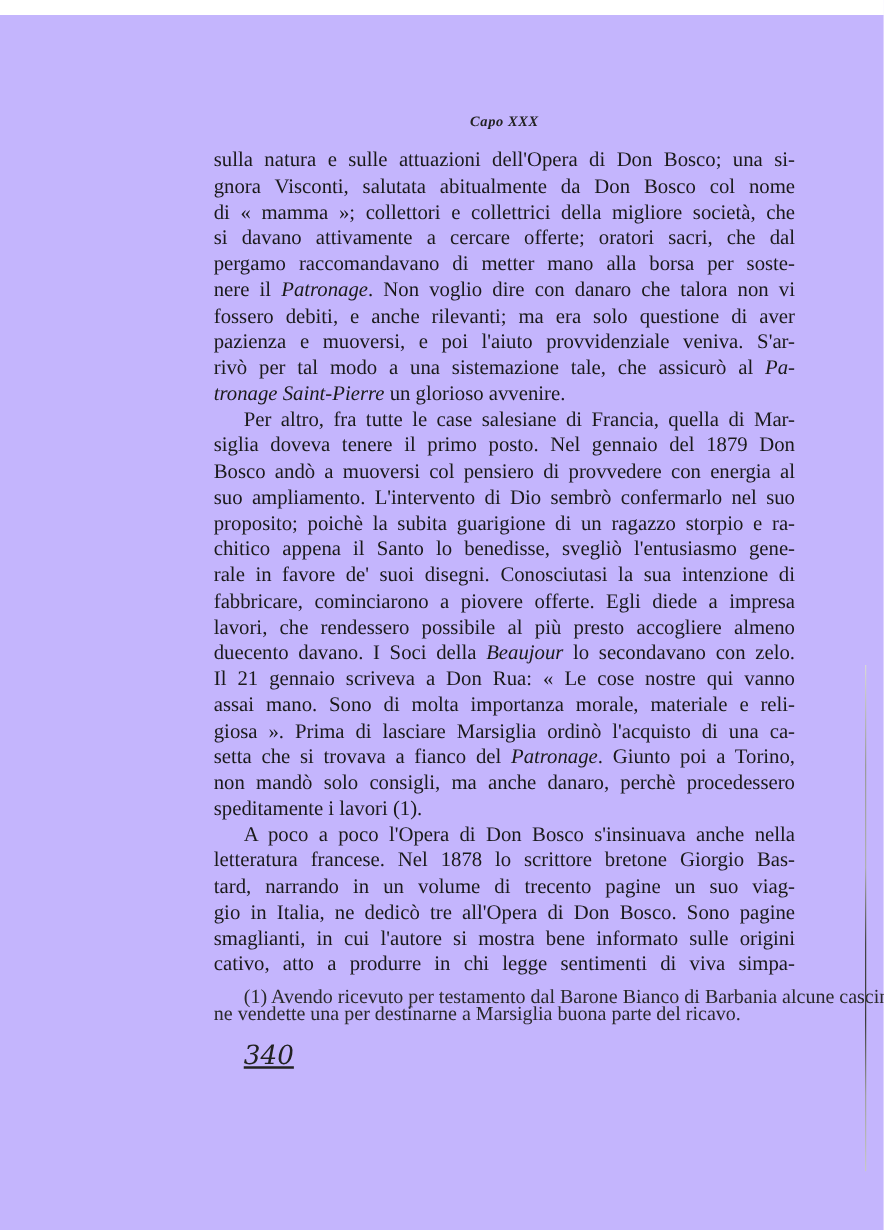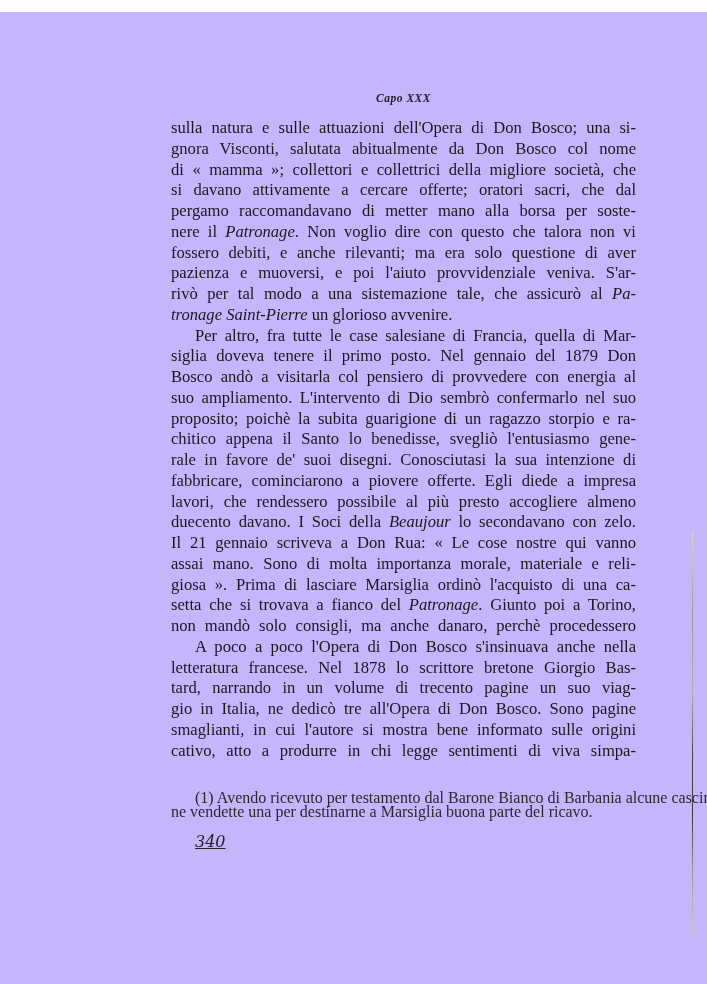--- a/index.html
+++ b/index.html
@@ -76,21 +76,21 @@
     }
     .footnotes .line.indent {
       padding-left: 24px;
     }
     .page-number {
       position: absolute;
       top: 820px;
       left: 195px;
       font-family: "DejaVu Serif", serif;
       font-style: italic;
-      font-size: 16px;
+      font-size: 21px;
       color: #222;
       text-decoration: underline;
     }
     .scan-line {
       position: absolute;
       left: 692px;
       top: 520px;
       width: 1px;
       height: 405px;
       background: linear-gradient(to bottom, #d8d8d8 0%, #9a9a9a 20%, #b0b0b0 40%, #444 55%, #3a3a3a 70%, #a0a0a0 85%, #c8c8c8 100%);
@@ -101,40 +101,41 @@
 
 <div class="page">
   <div class="running-head">Capo XXX</div>
 
   <div class="body-text" id="body-text">
       <span class="line"><span>sulla natura e sulle attuazioni dell'Opera di Don Bosco; una si-</span></span>
       <span class="line"><span>gnora Visconti, salutata abitualmente da Don Bosco col nome</span></span>
       <span class="line"><span>di « mamma »; collettori e collettrici della migliore società, che</span></span>
       <span class="line"><span>si davano attivamente a cercare offerte; oratori sacri, che dal</span></span>
       <span class="line"><span>pergamo raccomandavano di metter mano alla borsa per soste-</span></span>
-      <span class="line"><span>nere il </span><span class="it">Patronage</span><span>. Non voglio dire con questo che talora non vi</span></span>
+      <span class="line"><span>nere il </span><span class="it">Patronage</span><span>. Non voglio dire con danaro che talora non vi</span></span>
       <span class="line"><span>fossero debiti, e anche rilevanti; ma era solo questione di aver</span></span>
       <span class="line"><span>pazienza e muoversi, e poi l'aiuto provvidenziale veniva. S'ar-</span></span>
       <span class="line"><span>rivò per tal modo a una sistemazione tale, che assicurò al </span><span class="it">Pa-</span></span>
       <span class="line last"><span class="it">tronage Saint-Pierre</span><span> un glorioso avvenire.</span></span>
       <span class="line indent"><span>Per altro, fra tutte le case salesiane di Francia, quella di Mar-</span></span>
       <span class="line"><span>siglia doveva tenere il primo posto. Nel gennaio del 1879 Don</span></span>
-      <span class="line"><span>Bosco andò a visitarla col pensiero di provvedere con energia al</span></span>
+      <span class="line"><span>Bosco andò a muoversi col pensiero di provvedere con energia al</span></span>
       <span class="line"><span>suo ampliamento. L'intervento di Dio sembrò confermarlo nel suo</span></span>
       <span class="line"><span>proposito; poichè la subita guarigione di un ragazzo storpio e ra-</span></span>
       <span class="line"><span>chitico appena il Santo lo benedisse, svegliò l'entusiasmo gene-</span></span>
       <span class="line"><span>rale in favore de' suoi disegni. Conosciutasi la sua intenzione di</span></span>
       <span class="line"><span>fabbricare, cominciarono a piovere offerte. Egli diede a impresa</span></span>
       <span class="line"><span>lavori, che rendessero possibile al più presto accogliere almeno</span></span>
       <span class="line"><span>duecento davano. I Soci della </span><span class="it">Beaujour</span><span> lo secondavano con zelo.</span></span>
       <span class="line"><span>Il 21 gennaio scriveva a Don Rua: « Le cose nostre qui vanno</span></span>
       <span class="line"><span>assai mano. Sono di molta importanza morale, materiale e reli-</span></span>
       <span class="line"><span>giosa ». Prima di lasciare Marsiglia ordinò l'acquisto di una ca-</span></span>
       <span class="line"><span>setta che si trovava a fianco del </span><span class="it">Patronage</span><span>. Giunto poi a Torino,</span></span>
       <span class="line"><span>non mandò solo consigli, ma anche danaro, perchè procedessero</span></span>
+      <span class="line last"><span>speditamente i lavori (1).</span></span>
       <span class="line indent"><span>A poco a poco l'Opera di Don Bosco s'insinuava anche nella</span></span>
       <span class="line"><span>letteratura francese. Nel 1878 lo scrittore bretone Giorgio Bas-</span></span>
       <span class="line"><span>tard, narrando in un volume di trecento pagine un suo viag-</span></span>
       <span class="line"><span>gio in Italia, ne dedicò tre all'Opera di Don Bosco. Sono pagine</span></span>
       <span class="line"><span>smaglianti, in cui l'autore si mostra bene informato sulle origini</span></span>
       <span class="line"><span>cativo, atto a produrre in chi legge sentimenti di viva simpa-</span></span>
     </div>
 
   <div class="footnotes" id="footnotes">
       <span class="line indent">(1) Avendo ricevuto per testamento dal Barone Bianco di Barbania alcune cascine,</span>

